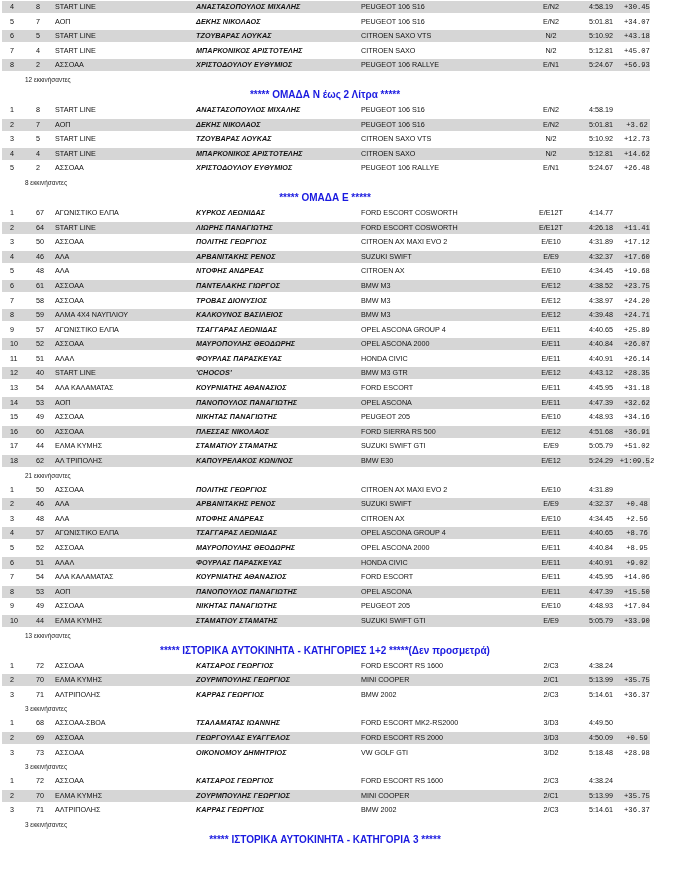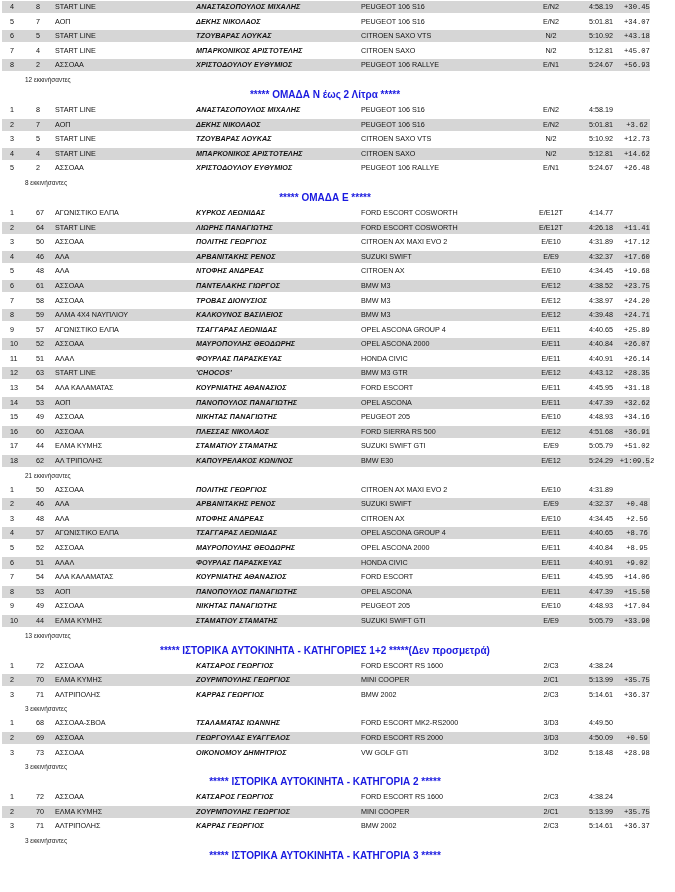--- a/index.html
+++ b/index.html
@@ -239,21 +239,21 @@
         <span class="c-num">51</span>
         <span class="c-club">ΑΛΑΛ</span>
         <span class="c-driver">ΦΟΥΡΛΑΣ ΠΑΡΑΣΚΕΥΑΣ</span>
         <span class="c-car">HONDA CIVIC</span>
         <span class="c-cls">E/E11</span>
         <span class="c-time">4:40.91</span>
         <span class="c-diff">+26.14</span>
       </div>
       <div class="row shade">
         <span class="c-pos">12</span>
-        <span class="c-num">63</span>
+        <span class="c-num">40</span>
         <span class="c-club">START LINE</span>
         <span class="c-driver">'CHOCOS'</span>
         <span class="c-car">BMW M3 GTR</span>
         <span class="c-cls">E/E12</span>
         <span class="c-time">4:43.12</span>
         <span class="c-diff">+28.35</span>
       </div>
       <div class="row">
         <span class="c-pos">13</span>
         <span class="c-num">54</span>
@@ -480,21 +480,20 @@
         <span class="c-club">ΑΣΣΟΑΑ</span>
         <span class="c-driver">ΟΙΚΟΝΟΜΟΥ ΔΗΜΗΤΡΙΟΣ</span>
         <span class="c-car">VW GOLF GTI</span>
         <span class="c-cls">3/D2</span>
         <span class="c-time">5:18.48</span>
         <span class="c-diff">+28.98</span>
       </div>
       <div class="starters">3 εκκινήσαντες</div>
     </div>
     <div>
-      <div class="header"><span>***** ΙΣΤΟΡΙΚΑ ΑΥΤΟΚΙΝΗΤΑ - ΚΑΤΗΓΟΡΙΑ 2 *****</span></div>
       <div class="row">
         <span class="c-pos">1</span>
         <span class="c-num">72</span>
         <span class="c-club">ΑΣΣΟΑΑ</span>
         <span class="c-driver">ΚΑΤΣΑΡΟΣ ΓΕΩΡΓΙΟΣ</span>
         <span class="c-car">FORD ESCORT RS 1600</span>
         <span class="c-cls">2/C3</span>
         <span class="c-time">4:38.24</span>
         <span class="c-diff"></span>
       </div>

